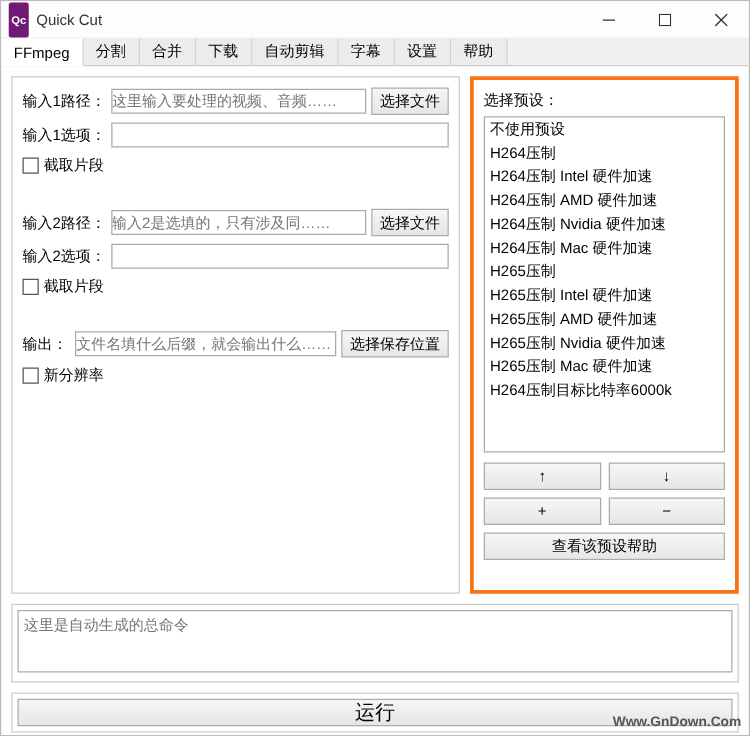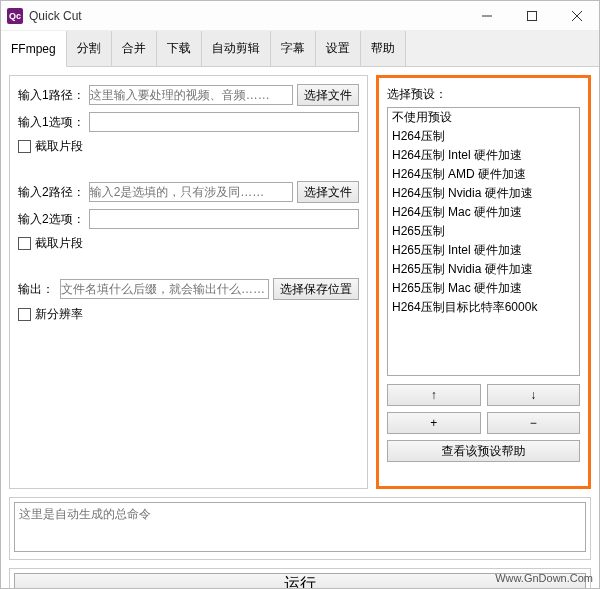--- a/index.html
+++ b/index.html
@@ -16,21 +16,21 @@
   
   .titlebar {
     height: 30px;
     background: #fdfdfd;
     display: flex;
     align-items: center;
     padding-left: 6px;
     border-bottom: 1px solid #eee;
   }
   .app-icon {
-    width: 16px; height: 16px;
+    width: 16px; height: 28px;
     background: #701a75;
     color: #fff;
     font-size: 9px;
     font-weight: bold;
     display: flex; align-items: center; justify-content: center;
     border-radius: 2px;
     margin-right: 6px;
   }
   .title-text { flex: 0 0 auto; color: #333; }
   .title-spacer { flex: 1; }
@@ -39,21 +39,21 @@
     display: flex; align-items: center; justify-content: center;
     color: #333;
   }
   .win-btn svg { width: 10px; height: 10px; stroke: #333; stroke-width: 1; fill: none; }
 
   
   .tabs {
     display: flex;
     background: #f0f0f0;
     border-bottom: 1px solid #d0d0d0;
-    height: 36px;
+    height: 22px;
     font-size: 12px;
   }
   .tab {
     padding: 0 10px;
     display: flex; align-items: center;
     border-right: 1px solid #d0d0d0;
     background: #ececec;
     cursor: default;
   }
   .tab.active {
@@ -173,21 +173,21 @@
     background: linear-gradient(#f6f6f6,#e6e6e6);
     font-size: 16px;
     cursor: default;
   }
 
   .watermark {
     position: absolute;
     bottom: 4px;
     right: 6px;
     font-size: 11px;
-    font-weight: normal;
+    font-weight: bold;
     color: #555;
   }
 
   
   .preset-list::-webkit-scrollbar { width: 16px; }
   .preset-list::-webkit-scrollbar-track { background: #f1f1f1; }
   .preset-list::-webkit-scrollbar-thumb { background: #c1c1c1; }
 </style>
 </head>
 <body>
@@ -280,20 +280,21 @@
     <div class="right-label">选择预设：</div>
     <div class="preset-list" id="preset-list">
         <div class="preset-item">不使用预设</div>
         <div class="preset-item">H264压制</div>
         <div class="preset-item">H264压制 Intel 硬件加速</div>
         <div class="preset-item">H264压制 AMD 硬件加速</div>
         <div class="preset-item">H264压制 Nvidia 硬件加速</div>
         <div class="preset-item">H264压制 Mac 硬件加速</div>
         <div class="preset-item">H265压制</div>
         <div class="preset-item">H265压制 Intel 硬件加速</div>
+        <div class="preset-item">H265压制 AMD 硬件加速</div>
         <div class="preset-item">H265压制 Nvidia 硬件加速</div>
         <div class="preset-item">H265压制 Mac 硬件加速</div>
         <div class="preset-item">H264压制目标比特率6000k</div>
       </div>
     <div class="ctrl-grid">
       <button class="btn">↑</button>
       <button class="btn">↓</button>
       <button class="btn">+</button>
       <button class="btn">−</button>
       <button class="btn full">查看该预设帮助</button>

